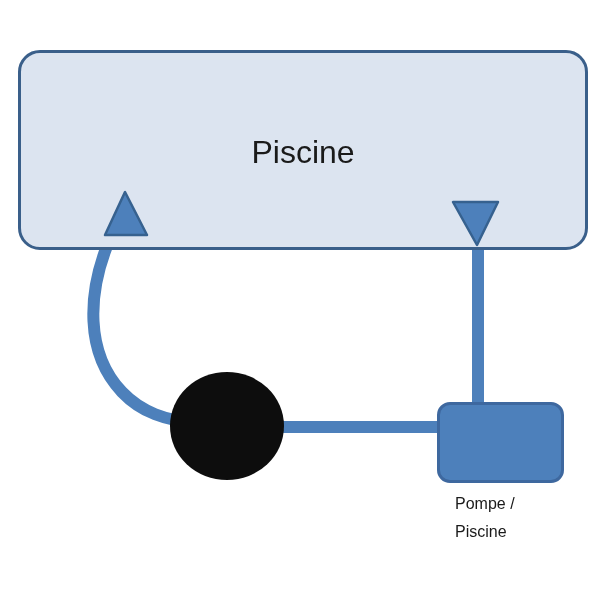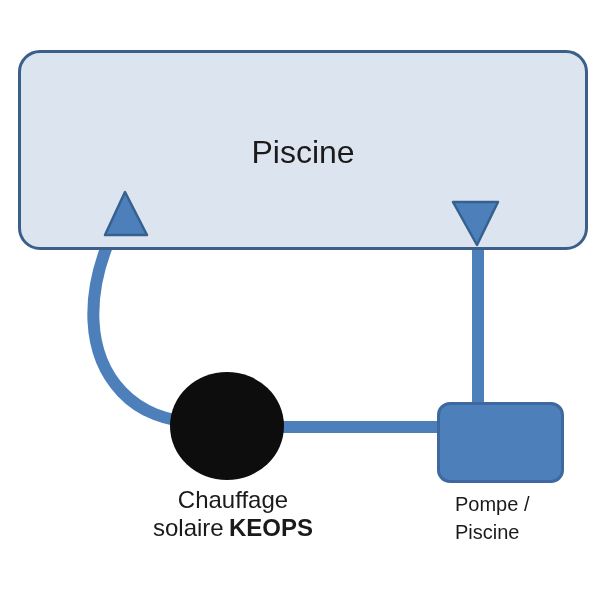--- a/index.html
+++ b/index.html
@@ -93,21 +93,21 @@
     color: var(--label-text, #1a1a1a);
     z-index: 4;
   }
   .heater-label .bold { font-weight: bold; margin-left: 0.22em; }
   .pump-label {
     position: absolute;
     left: 455px;
     top: 490px;
     width: 140px;
     text-align: left;
-    font-size: 20px;
+    font-size: 16px;
     line-height: 28px;
     color: var(--label-text, #1a1a1a);
     z-index: 4;
   }
   .line { display: block; }
 </style>
 </head>
 <body>
 
 <div class="canvas">
@@ -124,23 +124,19 @@
 
   <svg class="layer arrows-layer" viewBox="0 0 600 600">
     <polygon class="arrow" points="125,192 105,235 147,235"></polygon>
     <polygon class="arrow" points="453,202 498,202 477,245"></polygon>
   </svg>
 
   <div class="heater"></div>
 
   <div class="pump"></div>
 
-  <div class="heater-label">
-    <span class="line">Chauffage</span>
-    <span class="line"><span>solaire</span><span class="bold">KEOPS</span></span>
-  </div>
 
   <div class="pump-label">
     <span class="line">Pompe /</span>
     <span class="line">Piscine</span>
   </div>
 
 </div>
 
 </body></html>

